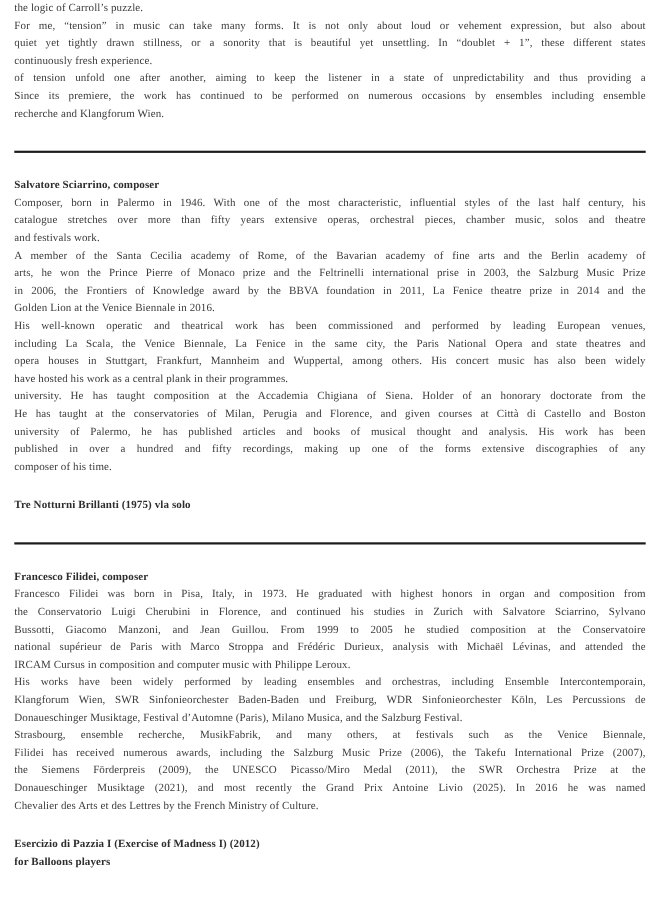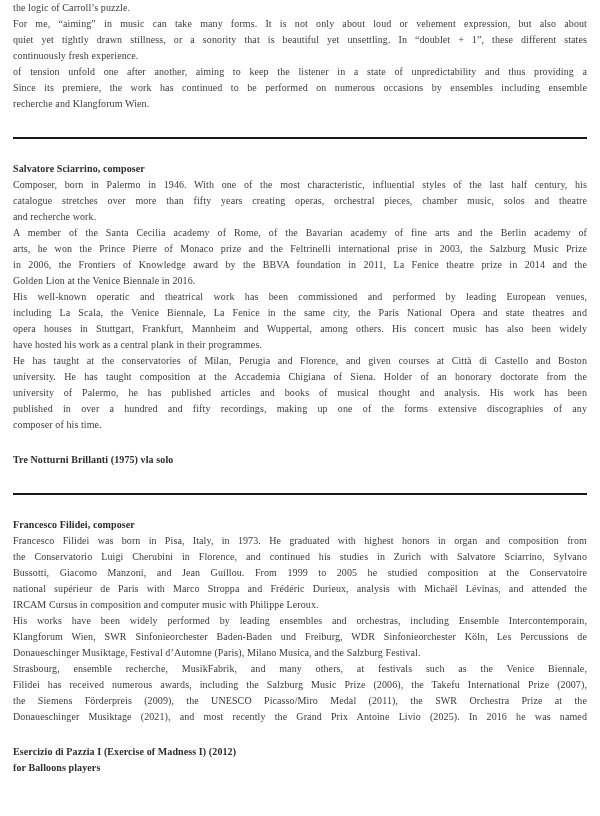--- a/index.html
+++ b/index.html
@@ -57,51 +57,51 @@
   }
 </style>
 </head>
 <body>
 
 <main class="page">
     <div class="paragraph">
       <div class="line last">the logic of Carroll’s puzzle.</div>
     </div>
     <div class="paragraph">
-      <div class="line">For me, “aiming” in music can take many forms. It is not only about loud or vehement expression, but also about</div>
+      <div class="line">For me, “tension” in music can take many forms. It is not only about loud or vehement expression, but also about</div>
       <div class="line">quiet yet tightly drawn stillness, or a sonority that is beautiful yet unsettling. In “doublet + 1”, these different states</div>
       <div class="line last">continuously fresh experience.</div>
       <div class="line">of tension unfold one after another, aiming to keep the listener in a state of unpredictability and thus providing a</div>
     </div>
     <div class="paragraph">
       <div class="line">Since its premiere, the work has continued to be performed on numerous occasions by ensembles including ensemble</div>
       <div class="line last">recherche and Klangforum Wien.</div>
     </div>
     <div class="divider"></div>
     <div class="heading">Salvatore Sciarrino, composer</div>
     <div class="paragraph">
       <div class="line">Composer, born in Palermo in 1946. With one of the most characteristic, influential styles of the last half century, his</div>
-      <div class="line">catalogue stretches over more than fifty years creating operas, orchestral pieces, chamber music, solos and theatre</div>
-      <div class="line last">and recherche work.</div>
+      <div class="line">catalogue stretches over more than fifty years extensive operas, orchestral pieces, chamber music, solos and theatre</div>
+      <div class="line last">and festivals work.</div>
     </div>
     <div class="paragraph">
       <div class="line">A member of the Santa Cecilia academy of Rome, of the Bavarian academy of fine arts and the Berlin academy of</div>
       <div class="line">arts, he won the Prince Pierre of Monaco prize and the Feltrinelli international prise in 2003, the Salzburg Music Prize</div>
       <div class="line">in 2006, the Frontiers of Knowledge award by the BBVA foundation in 2011, La Fenice theatre prize in 2014 and the</div>
       <div class="line last">Golden Lion at the Venice Biennale in 2016.</div>
     </div>
     <div class="paragraph">
       <div class="line">His well-known operatic and theatrical work has been commissioned and performed by leading European venues,</div>
       <div class="line">including La Scala, the Venice Biennale, La Fenice in the same city, the Paris National Opera and state theatres and</div>
       <div class="line">opera houses in Stuttgart, Frankfurt, Mannheim and Wuppertal, among others. His concert music has also been widely</div>
       <div class="line last">have hosted his work as a central plank in their programmes.</div>
     </div>
     <div class="paragraph">
+      <div class="line">university. He has taught composition at the Accademia Chigiana of Siena. Holder of an honorary doctorate from the</div>
       <div class="line">He has taught at the conservatories of Milan, Perugia and Florence, and given courses at Città di Castello and Boston</div>
-      <div class="line">university. He has taught composition at the Accademia Chigiana of Siena. Holder of an honorary doctorate from the</div>
       <div class="line">university of Palermo, he has published articles and books of musical thought and analysis. His work has been</div>
       <div class="line">published in over a hundred and fifty recordings, making up one of the forms extensive discographies of any</div>
       <div class="line last">composer of his time.</div>
     </div>
     <div class="work-title">
       <div class="line last">Tre Notturni Brillanti (1975) vla solo</div>
     </div>
     <div class="divider"></div>
     <div class="heading">Francesco Filidei, composer</div>
     <div class="paragraph">
@@ -114,18 +114,19 @@
     <div class="paragraph">
       <div class="line">His works have been widely performed by leading ensembles and orchestras, including Ensemble Intercontemporain,</div>
       <div class="line">Klangforum Wien, SWR Sinfonieorchester Baden-Baden und Freiburg, WDR Sinfonieorchester Köln, Les Percussions de</div>
       <div class="line last">Donaueschinger Musiktage, Festival d’Automne (Paris), Milano Musica, and the Salzburg Festival.</div>
       <div class="line">Strasbourg, ensemble recherche, MusikFabrik, and many others, at festivals such as the Venice Biennale,</div>
     </div>
     <div class="paragraph">
       <div class="line">Filidei has received numerous awards, including the Salzburg Music Prize (2006), the Takefu International Prize (2007),</div>
       <div class="line">the Siemens Förderpreis (2009), the UNESCO Picasso/Miro Medal (2011), the SWR Orchestra Prize at the</div>
       <div class="line">Donaueschinger Musiktage (2021), and most recently the Grand Prix Antoine Livio (2025). In 2016 he was named</div>
+      <div class="line last">Chevalier des Arts et des Lettres by the French Ministry of Culture.</div>
     </div>
     <div class="work-title">
       <div class="line last">Esercizio di Pazzia I (Exercise of Madness I) (2012)</div>
       <div class="line last">for Balloons players</div>
     </div>
   </main>
 
 </body></html>

